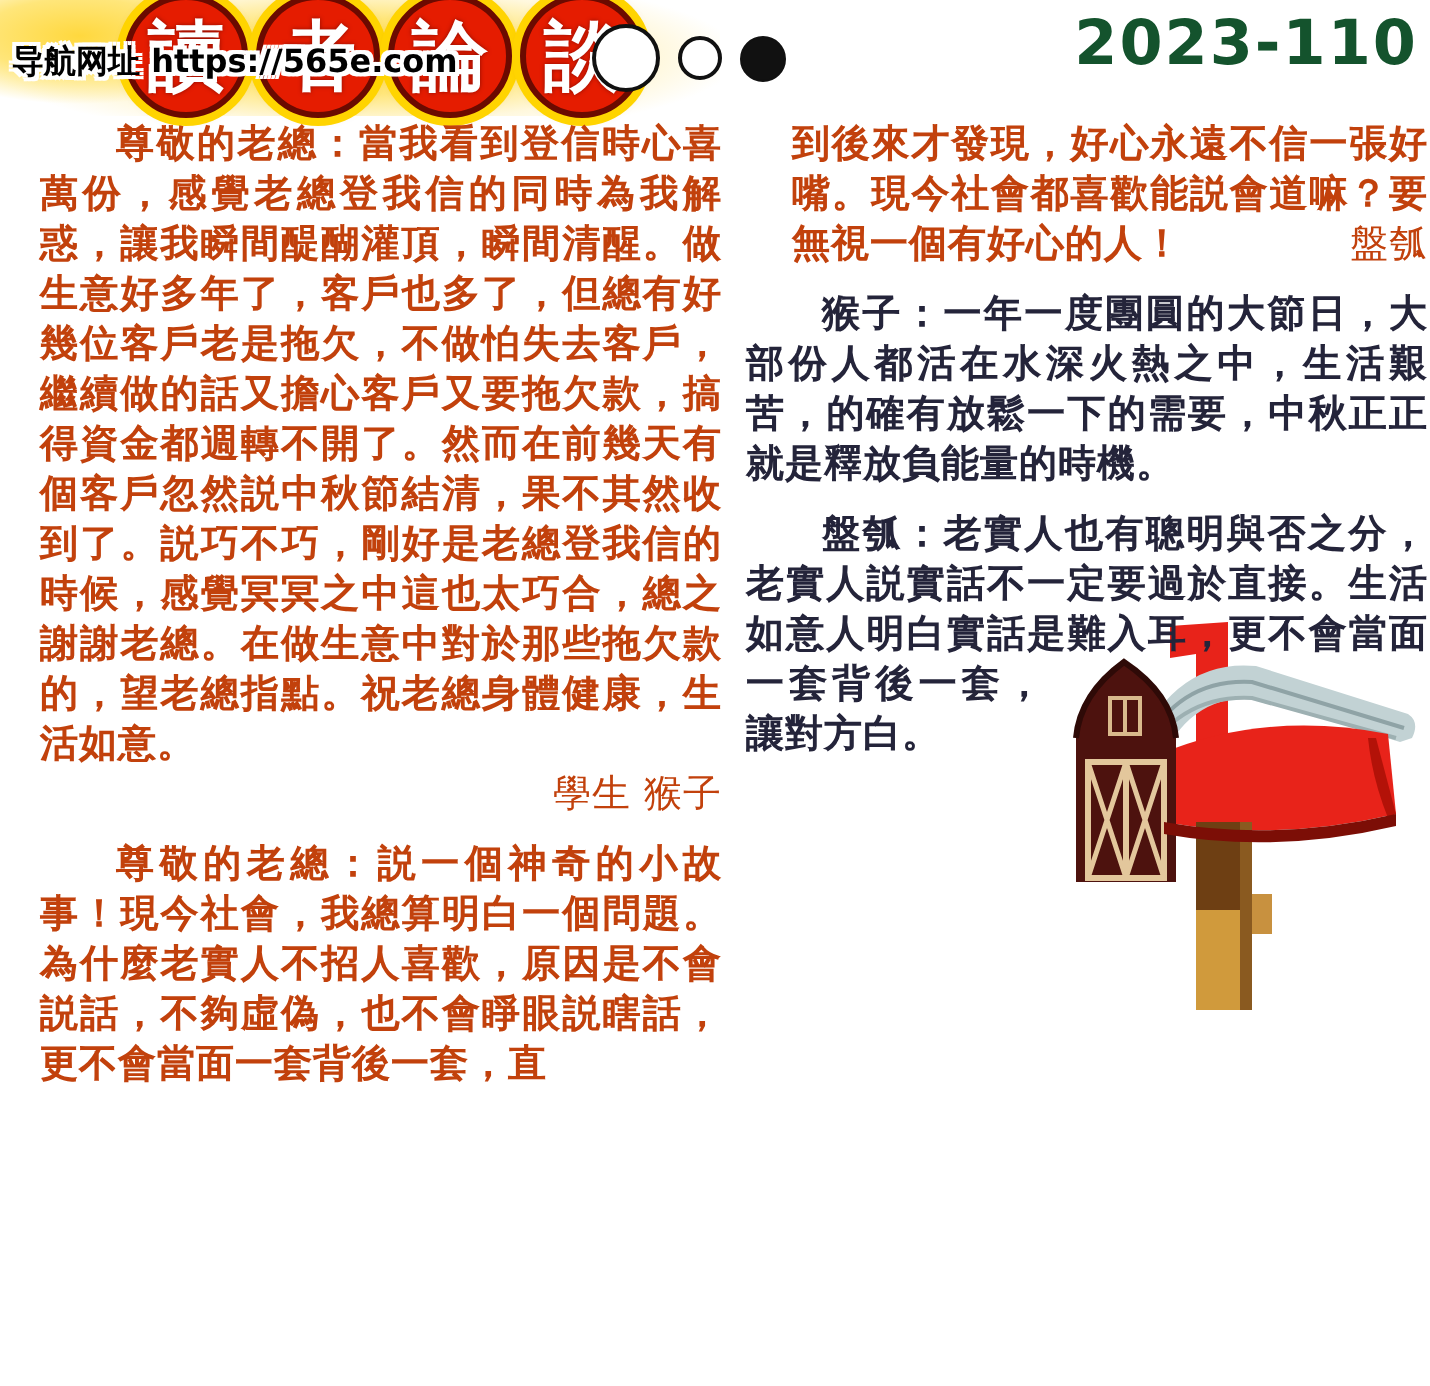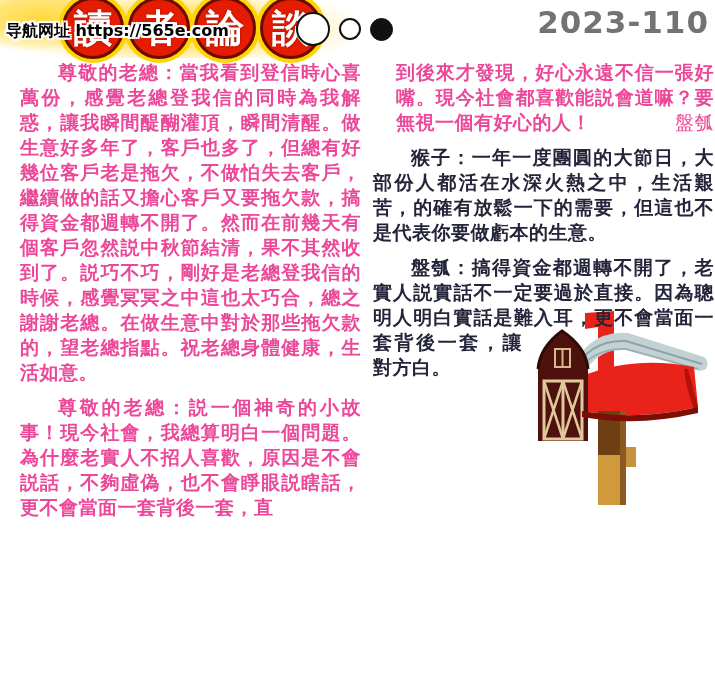--- a/index.html
+++ b/index.html
@@ -22,31 +22,31 @@
   .dots{position:absolute;left:296px;top:0;height:58px;display:flex;align-items:center;gap:9px;}
   .dot{border-radius:50%;display:inline-block;}
   .dot.d1{width:30px;height:30px;background:#fff;border:2px solid #111;}
   .dot.d2{width:18px;height:18px;background:#fff;border:2px solid #111;}
   .dot.d3{width:21px;height:21px;background:#111;border:1px solid #111;}
   .navline{position:absolute;left:6px;top:21px;font-size:16px;font-weight:900;
            color:#000;white-space:nowrap;letter-spacing:0px;
            text-shadow:-2px 0 0 #fff,2px 0 0 #fff,0 -2px 0 #fff,0 2px 0 #fff,
                        -2px -2px 0 #fff,2px 2px 0 #fff,-2px 2px 0 #fff,2px -2px 0 #fff;}
   .issue{position:absolute;right:6px;top:4px;font-size:31px;font-weight:800;
-         color:#737373;letter-spacing:1px;}
+         color:#14532d;letter-spacing:1px;}
 
   
   .columns{position:absolute;left:0;top:60px;width:715px;display:flex;}
   .col{width:341px;font-size:19px;line-height:25px;font-weight:700;
        text-align:justify;letter-spacing:0.5px;}
   .col.left{margin-left:20px;}
   .col.right{margin-left:12px;}
   .para{margin:0 0 10px 0;text-indent:2em;}
   .para.noindent{text-indent:0;margin-left:23px;}
-  .red{color:#ec4899;}
+  .red{color:#c2410c;}
   .dark{color:#24243a;}
   .sig{text-align:right;font-weight:400;}
   .sig.overlay{margin-top:-35px;margin-bottom:10px;line-height:25px;}
   .sig.line{margin-top:-10px;margin-bottom:10px;line-height:25px;}
 
   
   .mailbox-wrap{float:right;width:186px;height:200px;margin:2px 0 0 6px;
                 shape-outside:inset(0);}
   .mailbox-wrap svg{display:block;width:186px;height:200px;}
 </style>
@@ -82,32 +82,33 @@
     <div class="navline"><span>导航网址</span> <span>https://565e.com</span></div>
 
     <div class="issue">2023-110</div>
   </header>
 
   <main class="columns">
 
     <section class="col left">
       <p class="para red"><span>尊敬的老總：當我看到登信時心喜萬份，感覺老總登我信的同時為我解惑，讓我瞬間醍醐灌頂，瞬間清醒。做生意好多年了，客戶也多了，但總有好幾位客戶老是拖欠，不做怕失去客戶，繼續做的話又擔心客戶又要拖欠款，搞得資金都週轉不開了。然而在前幾天有個客戶忽然説中秋節結清，果不其然收到了。説巧不巧，剛好是老總登我信的時候，感覺冥冥之中這也太巧合，總之謝謝老總。在做生意中對於那些拖欠款的，望老總指點。祝老總身體健康，生活如意。</span></p>
 
+      <div class="sig line red">學生 猴子</div>
 
       <p class="para red"><span>尊敬的老總：説一個神奇的小故事！現今社會，我總算明白一個問題。為什麼老實人不招人喜歡，原因是不會説話，不夠虛偽，也不會睜眼説瞎話，更不會當面一套背後一套，直</span></p>
     </section>
 
     <section class="col right">
       <p class="para red noindent"><span>到後來才發現，好心永遠不信一張好嘴。現今社會都喜歡能説會道嘛？要無視一個有好心的人！</span></p>
       <div class="sig overlay red">盤瓠</div>
 
 
-      <p class="para dark"><span>猴子：一年一度團圓的大節日，大部份人都活在水深火熱之中，生活艱苦，的確有放鬆一下的需要，但這也不是代表你要做虧本的生意。</span></p>
+      <p class="para dark"><span>猴子：一年一度團圓的大節日，大部份人都活在水深火熱之中，生活艱苦，的確有放鬆一下的需要，中秋正正就是釋放負能量的時機。</span></p>
 
-      <p class="para dark"><span>盤瓠：搞得資金都週轉不開了，老實人説實話不一定要過於直接。因為聰明</span><span class="mailbox-wrap">
+      <p class="para dark"><span>盤瓠：老實人也有聰明與否之分，老實人説實話不一定要過於直接。生活如意</span><span class="mailbox-wrap">
             <svg viewBox="0 0 186 200" xmlns="http://www.w3.org/2000/svg">
 
           <path d="M57,6 L86,4 L86,74 L70,74 L70,20 L57,22 Z" fill="#e8231a"></path>
 
           <path d="M38,72 Q58,22 100,26 L176,50 Q182,54 178,62 L172,64 L100,42 Q64,40 50,80 Z" fill="#c2d2d4"></path>
           <path d="M44,66 Q62,32 98,34 L174,57" stroke="#8fa3a6" stroke-width="2" fill="none"></path>
           <path d="M42,74 Q62,40 98,42 L170,62" stroke="#9db0b2" stroke-width="2" fill="none"></path>
 
           <path d="M52,70 Q105,48 166,60 L170,100 Q110,114 54,104 Z" fill="#e8231a"></path>
           <path d="M160,62 L170,100 L166,102 Q158,82 156,62 Z" fill="#b31208"></path>

